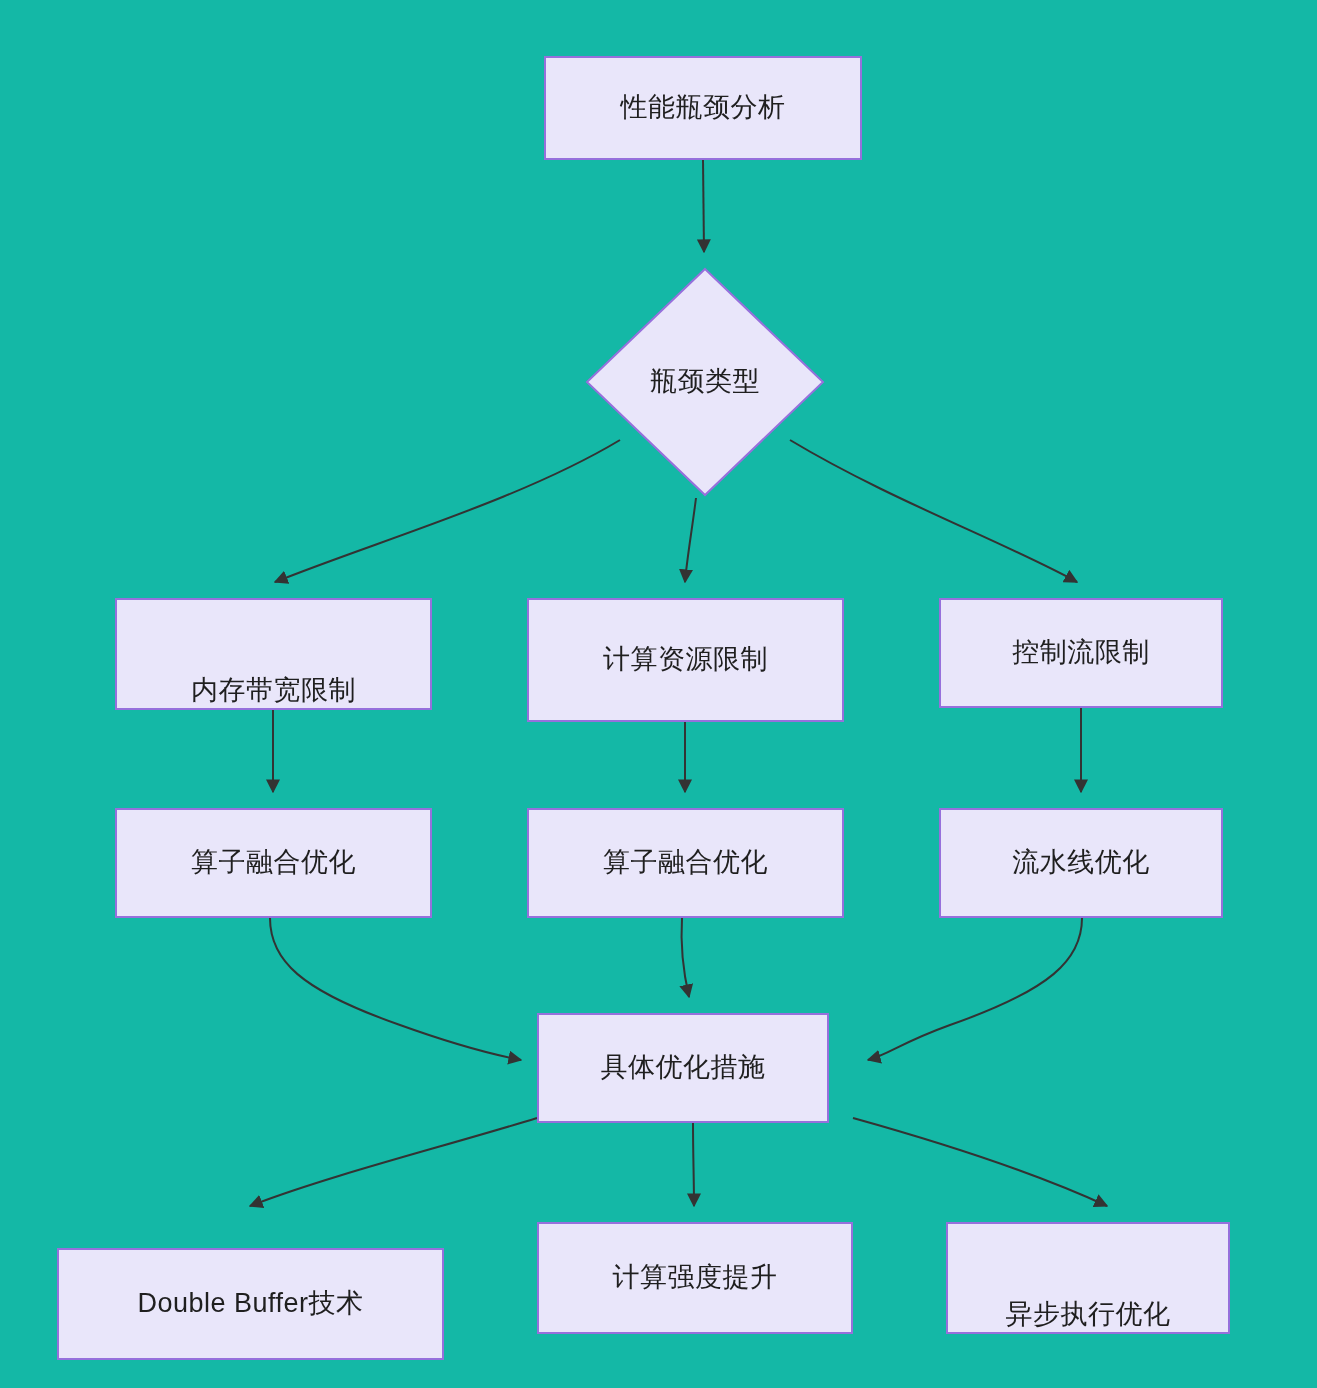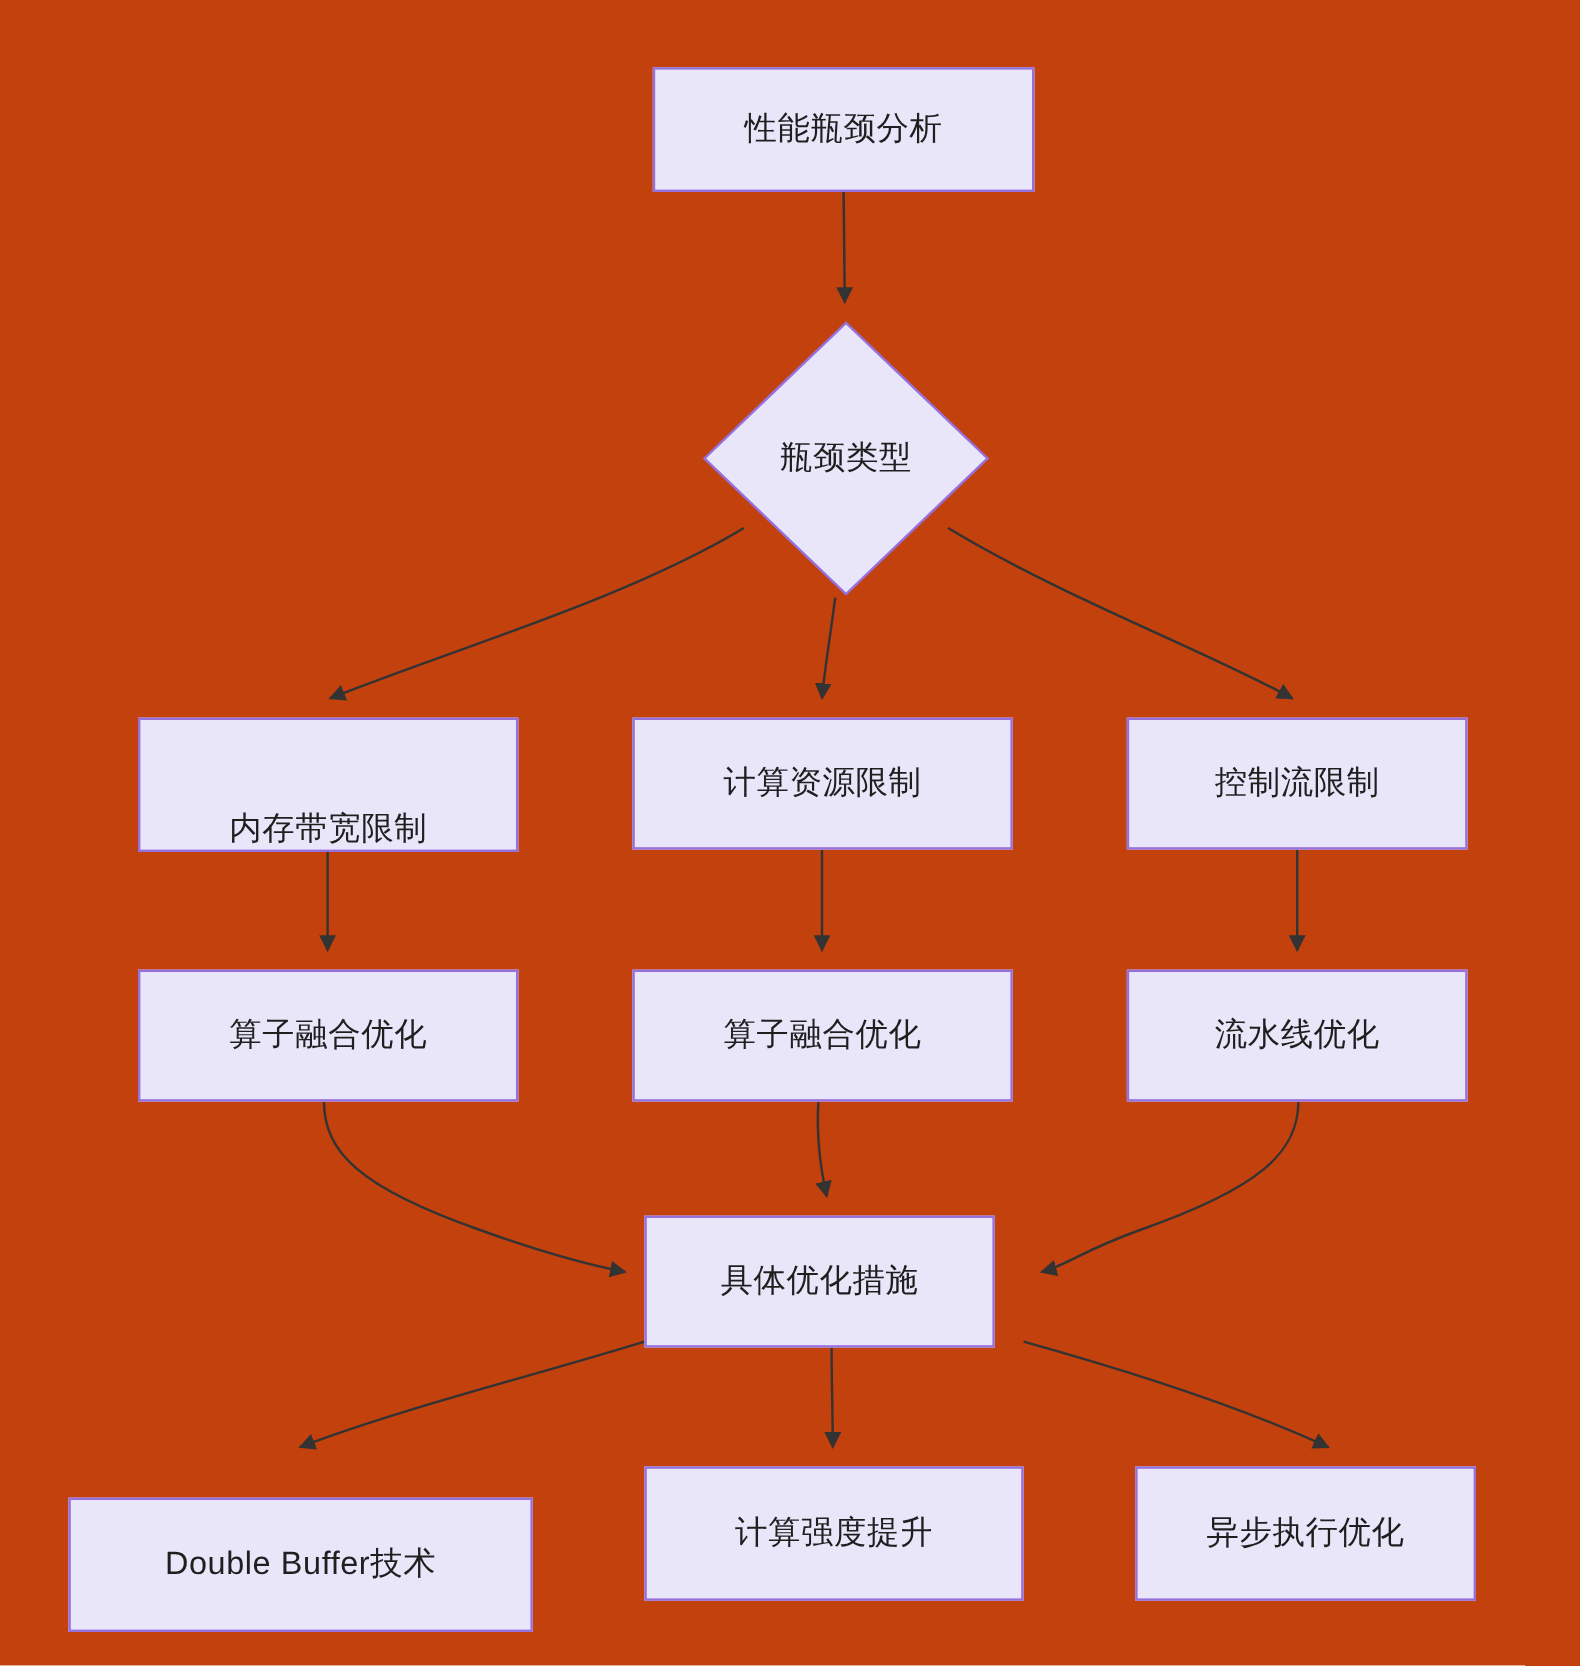--- a/index.html
+++ b/index.html
@@ -7,21 +7,21 @@
     padding: 0;
     background: #ffffff;
   }
   body {
     font-family: "Liberation Sans", "DejaVu Sans", sans-serif;
   }
   #diagram-canvas {
     position: relative;
     width: 1317px;
     height: 1388px;
-    background: #c2410c;
+    background: #14b8a6;
     overflow: hidden;
   }
   #edge-layer {
     position: absolute;
     left: 0;
     top: 0;
     width: 1317px;
     height: 1388px;
     pointer-events: none;
   }
@@ -96,21 +96,21 @@
       </div>
       <div class="node node-decision" style="left: 585px; top: 267px; width: 240px; height: 230px; justify-content: center;">
         <svg class="diamond-shape" viewBox="0 0 240 230" preserveAspectRatio="none">
           <polygon points="120,2 238,115 120,228 2,115" fill="#E9E6FA" stroke="#9670DC" stroke-width="2"></polygon>
         </svg>
         <span class="node-label">瓶颈类型</span>
       </div>
       <div class="node" style="left: 115px; top: 598px; width: 317px; height: 112px; align-items: flex-end;">
         <span class="node-label">内存带宽限制</span>
       </div>
-      <div class="node" style="left: 527px; top: 598px; width: 317px; height: 110px;">
+      <div class="node" style="left: 527px; top: 598px; width: 317px; height: 124px;">
         <span class="node-label">计算资源限制</span>
       </div>
       <div class="node" style="left: 939px; top: 598px; width: 284px; height: 110px;">
         <span class="node-label">控制流限制</span>
       </div>
       <div class="node" style="left: 115px; top: 808px; width: 317px; height: 110px;">
         <span class="node-label">算子融合优化</span>
       </div>
       <div class="node" style="left: 527px; top: 808px; width: 317px; height: 110px; text-align: center;">
         <span class="node-label">算子融合优化</span>
@@ -120,18 +120,18 @@
       </div>
       <div class="node" style="left: 537px; top: 1013px; width: 292px; height: 110px;">
         <span class="node-label">具体优化措施</span>
       </div>
       <div class="node" style="left: 57px; top: 1248px; width: 387px; height: 112px;">
         <span class="node-label">Double Buffer技术</span>
       </div>
       <div class="node" style="left: 537px; top: 1222px; width: 316px; height: 112px;">
         <span class="node-label">计算强度提升</span>
       </div>
-      <div class="node" style="left: 946px; top: 1222px; width: 284px; height: 112px;">
+      <div class="node" style="left: 946px; top: 1222px; width: 284px; height: 112px; align-items: flex-end;">
         <span class="node-label">异步执行优化</span>
       </div>
     </div>
 
 </div>
 
 </body></html>

